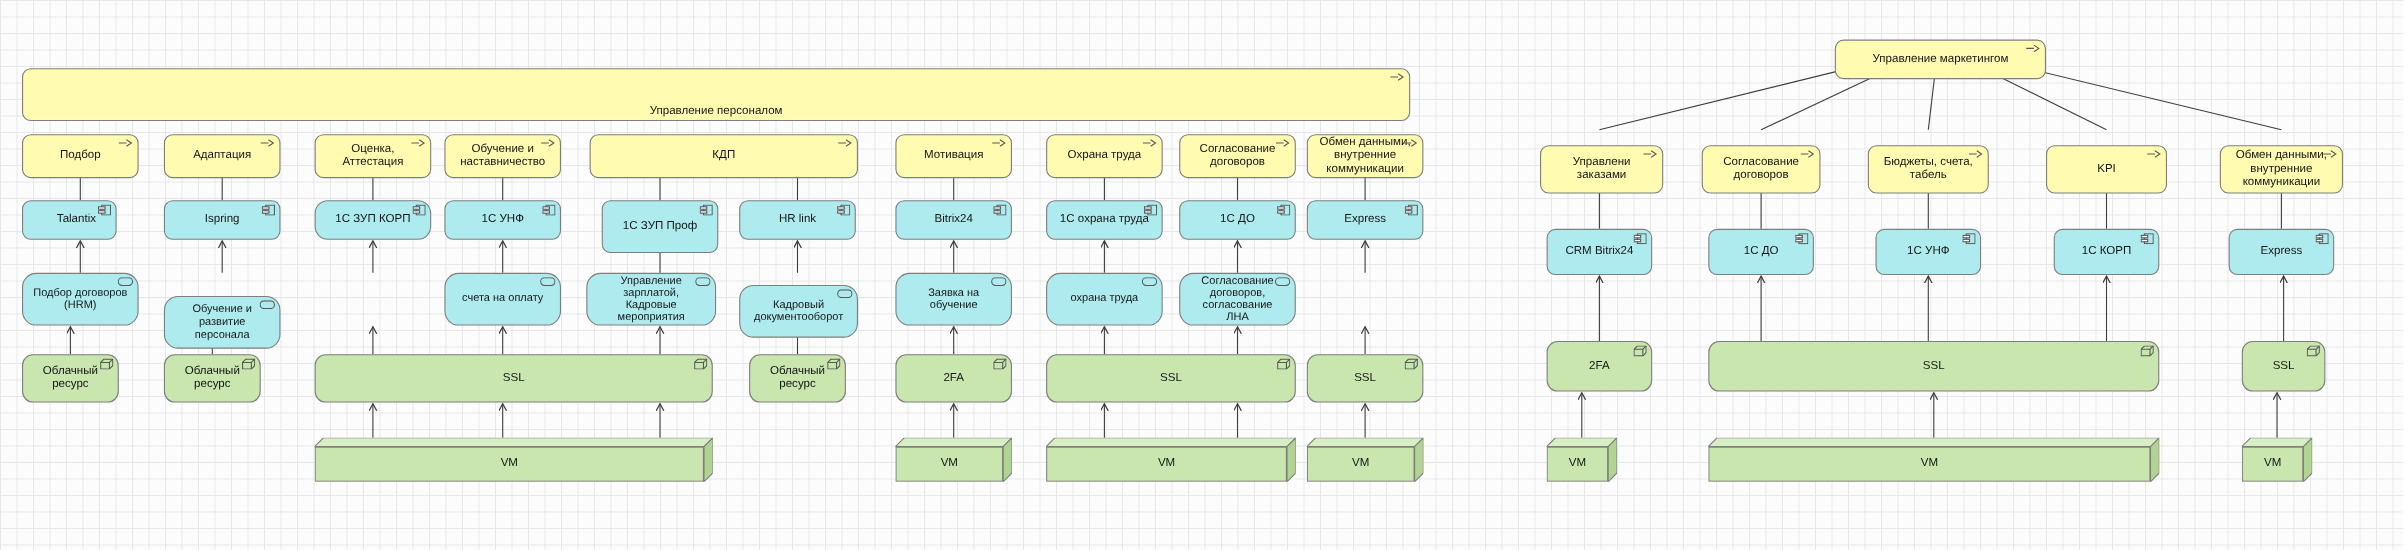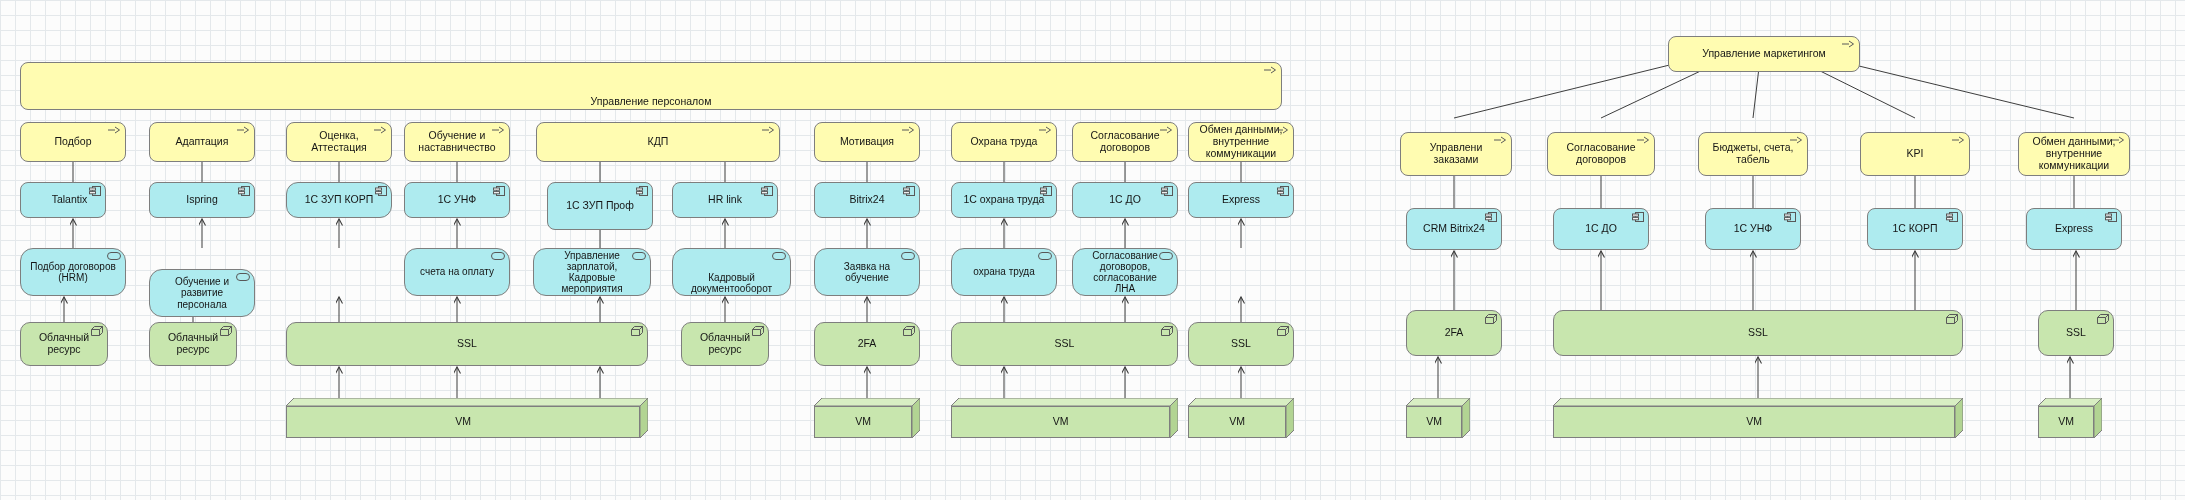--- a/index.html
+++ b/index.html
@@ -328,21 +328,21 @@
       </span>
     </div>
     <div class="node service" style="left: 533px; top: 248px; width: 118px; height: 48px; align-items: center;">
       <span class="lbl">Управление зарплатой, Кадровые мероприятия</span>
       <span class="corner-icon">
         <svg viewBox="0 0 14 8" width="14" height="8">
           <rect x="0.5" y="0.5" width="13" height="7" rx="3.5" fill="none" stroke="currentColor"></rect>
         </svg>
       </span>
     </div>
-    <div class="node service" style="left: 672px; top: 248px; width: 119px; height: 48px; align-items: flex-end;">
+    <div class="node service" style="left: 672px; top: 259px; width: 108px; height: 48px;">
       <span class="lbl">Кадровый документооборот</span>
       <span class="corner-icon">
         <svg viewBox="0 0 14 8" width="14" height="8">
           <rect x="0.5" y="0.5" width="13" height="7" rx="3.5" fill="none" stroke="currentColor"></rect>
         </svg>
       </span>
     </div>
     <div class="node service" style="left: 814px; top: 248px; width: 106px; height: 48px;">
       <span class="lbl">Заявка на обучение</span>
       <span class="corner-icon">

